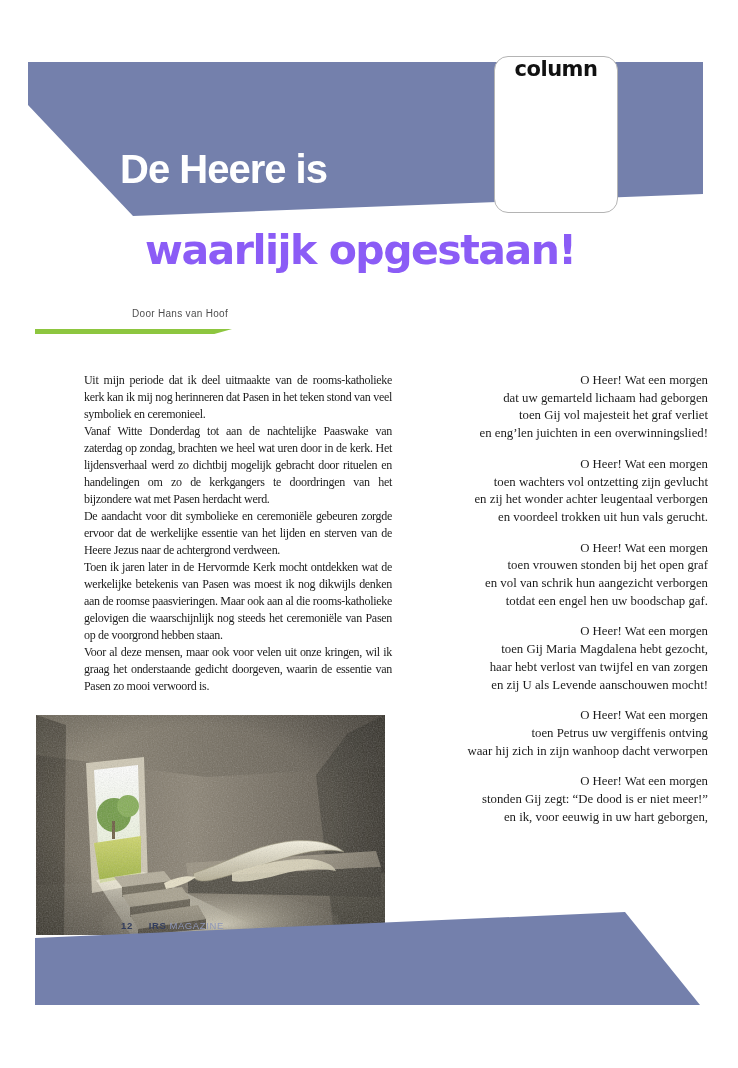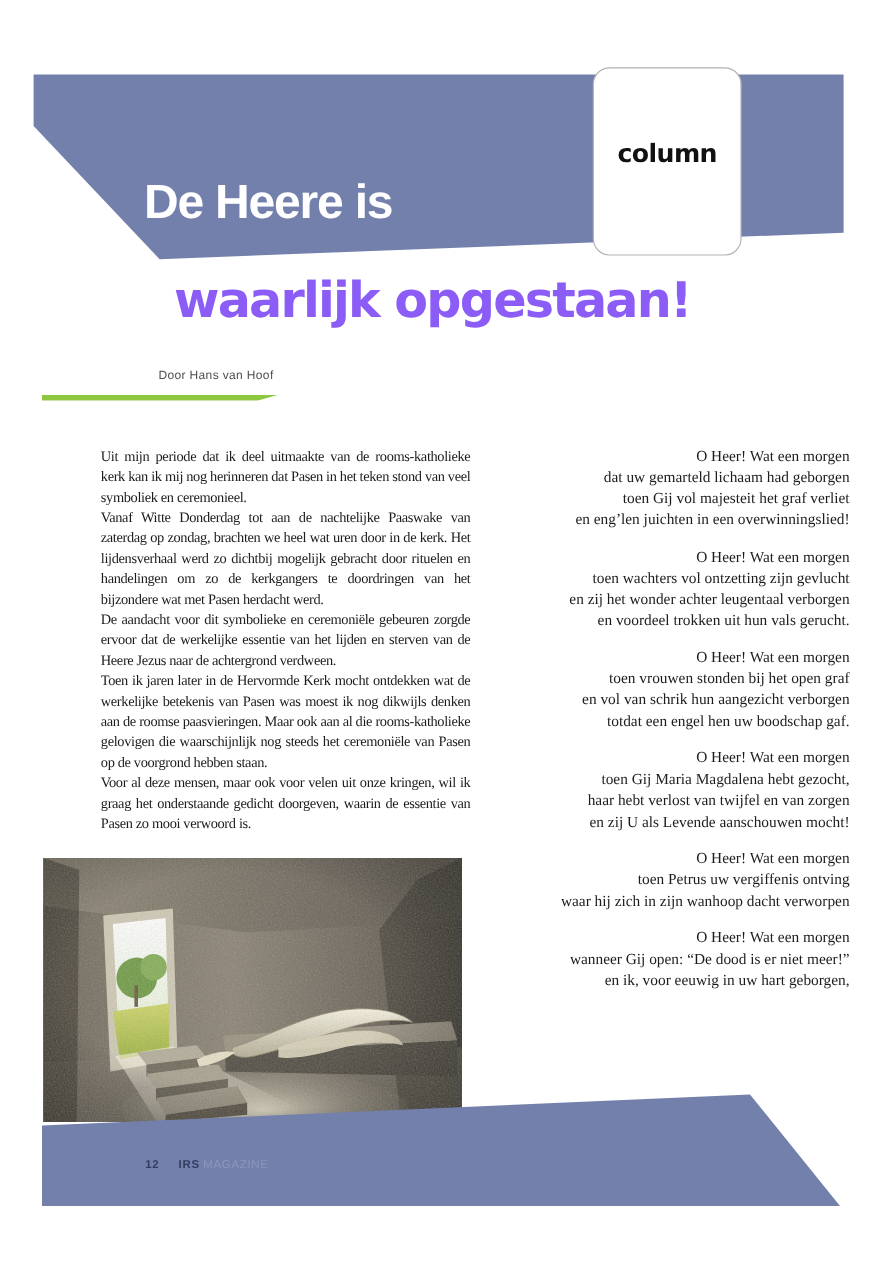--- a/index.html
+++ b/index.html
@@ -6,21 +6,21 @@
   .page{
     position:relative;width:738px;height:1068px;margin:0 auto;
     background:#ffffff;overflow:hidden;
     font-family:"Liberation Sans",sans-serif;
   }
   
   .banner-svg{position:absolute;left:0;top:0;z-index:1;}
   .column-box{
     position:absolute;left:494px;top:56px;width:124px;height:157px;
     background:#ffffff;border:1px solid #b4b4b4;border-radius:14px;z-index:2;
-    display:flex;align-items:center;justify-content:center;
+    display:flex;align-items:flex-start;justify-content:center;
     box-sizing:border-box;padding-bottom:14px;
   }
   .column-label{
     font-family:"DejaVu Sans",sans-serif;font-weight:700;font-size:21px;
     color:#111111;letter-spacing:-0.5px;
   }
   .title-1{
     position:absolute;left:120px;top:147px;z-index:3;
     font-family:Liberation Sans, sans-serif;font-weight:700;font-size:40px;
     letter-spacing:-1px;color:#ffffff;white-space:nowrap;
@@ -51,21 +51,21 @@
     font-family:"Liberation Serif",serif;font-size:12.8px;line-height:17.7px;
     color:#1c1c1c;
   }
   .stanza{margin:0 0 13px 0;}
   .poem-line{white-space:nowrap;text-align:right;}
   
   .photo{position:absolute;left:36px;top:715px;width:349px;height:220px;z-index:1;}
   
   .footer-svg{position:absolute;left:0;top:900px;z-index:2;}
   .footer-meta{
-    position:absolute;left:121px;top:965px;z-index:3;
+    position:absolute;left:121px;top:920px;z-index:3;
     display:flex;align-items:flex-end;font-size:9.5px;letter-spacing:0.6px;
   }
   .page-number{color:#323d5e;font-weight:700;}
   .mag-bold{color:#323d5e;font-weight:700;margin-left:16px;}
   .mag-light{color:#8e97b8;font-weight:400;margin-left:3px;}
 </style>
 </head>
 <body>
 
 <div class="page">
@@ -117,21 +117,21 @@
         <div class="poem-line">haar hebt verlost van twijfel en van zorgen</div>
         <div class="poem-line">en zij U als Levende aanschouwen mocht!</div>
       </div>
       <div class="stanza">
         <div class="poem-line">O Heer! Wat een morgen</div>
         <div class="poem-line">toen Petrus uw vergiffenis ontving</div>
         <div class="poem-line">waar hij zich in zijn wanhoop dacht verworpen</div>
       </div>
       <div class="stanza">
         <div class="poem-line">O Heer! Wat een morgen</div>
-        <div class="poem-line">wanneer Gij open: “De dood is er niet meer!”</div>
+        <div class="poem-line">stonden Gij zegt: “De dood is er niet meer!”</div>
         <div class="poem-line">en ik, voor eeuwig in uw hart geborgen,</div>
       </div>
     </div>
 
   <div class="photo" role="img" aria-label="Empty stone tomb interior: daylight falls through an open doorway with trees and grass outside, stone steps lead down, and folded grave cloths lie on a rock bench">
     <svg width="349" height="220" viewBox="0 0 349 220">
       <defs>
         <linearGradient id="wallG" x1="0" y1="0" x2="1" y2="0">
           <stop offset="0" stop-color="#6e6759"></stop>
           <stop offset="0.45" stop-color="#8a8273"></stop>

